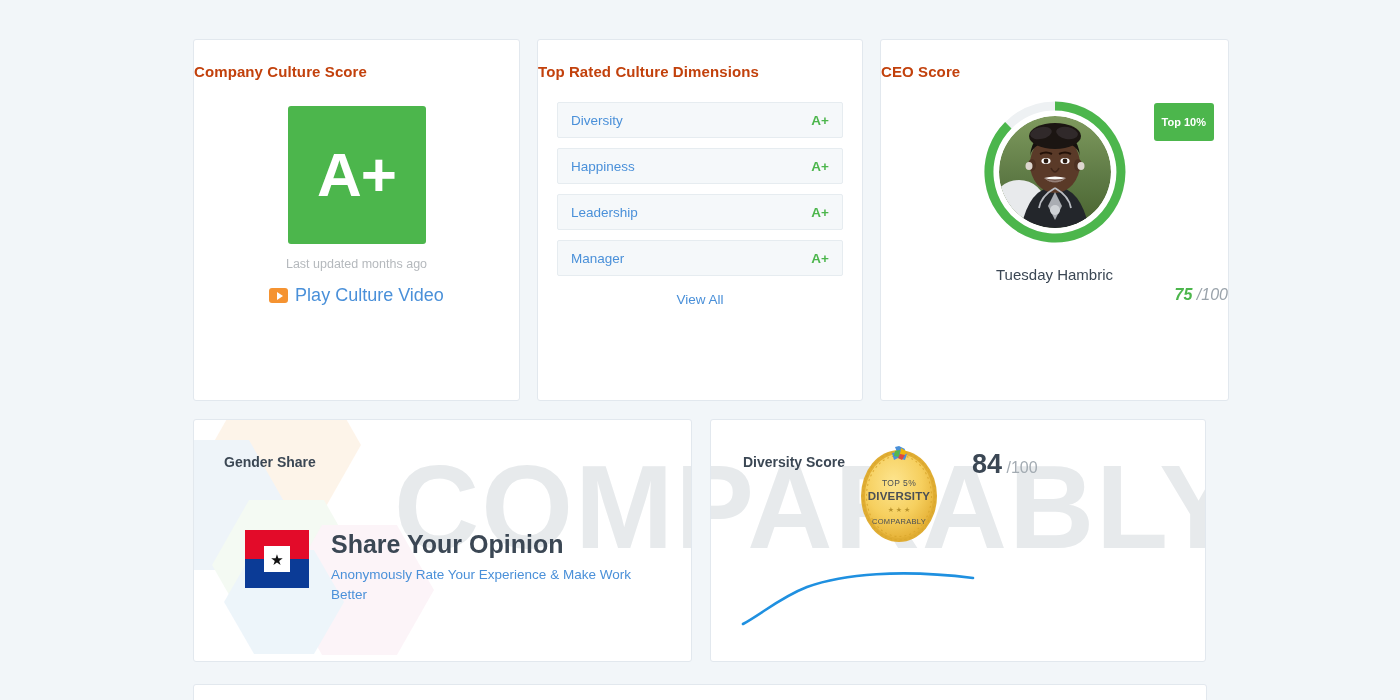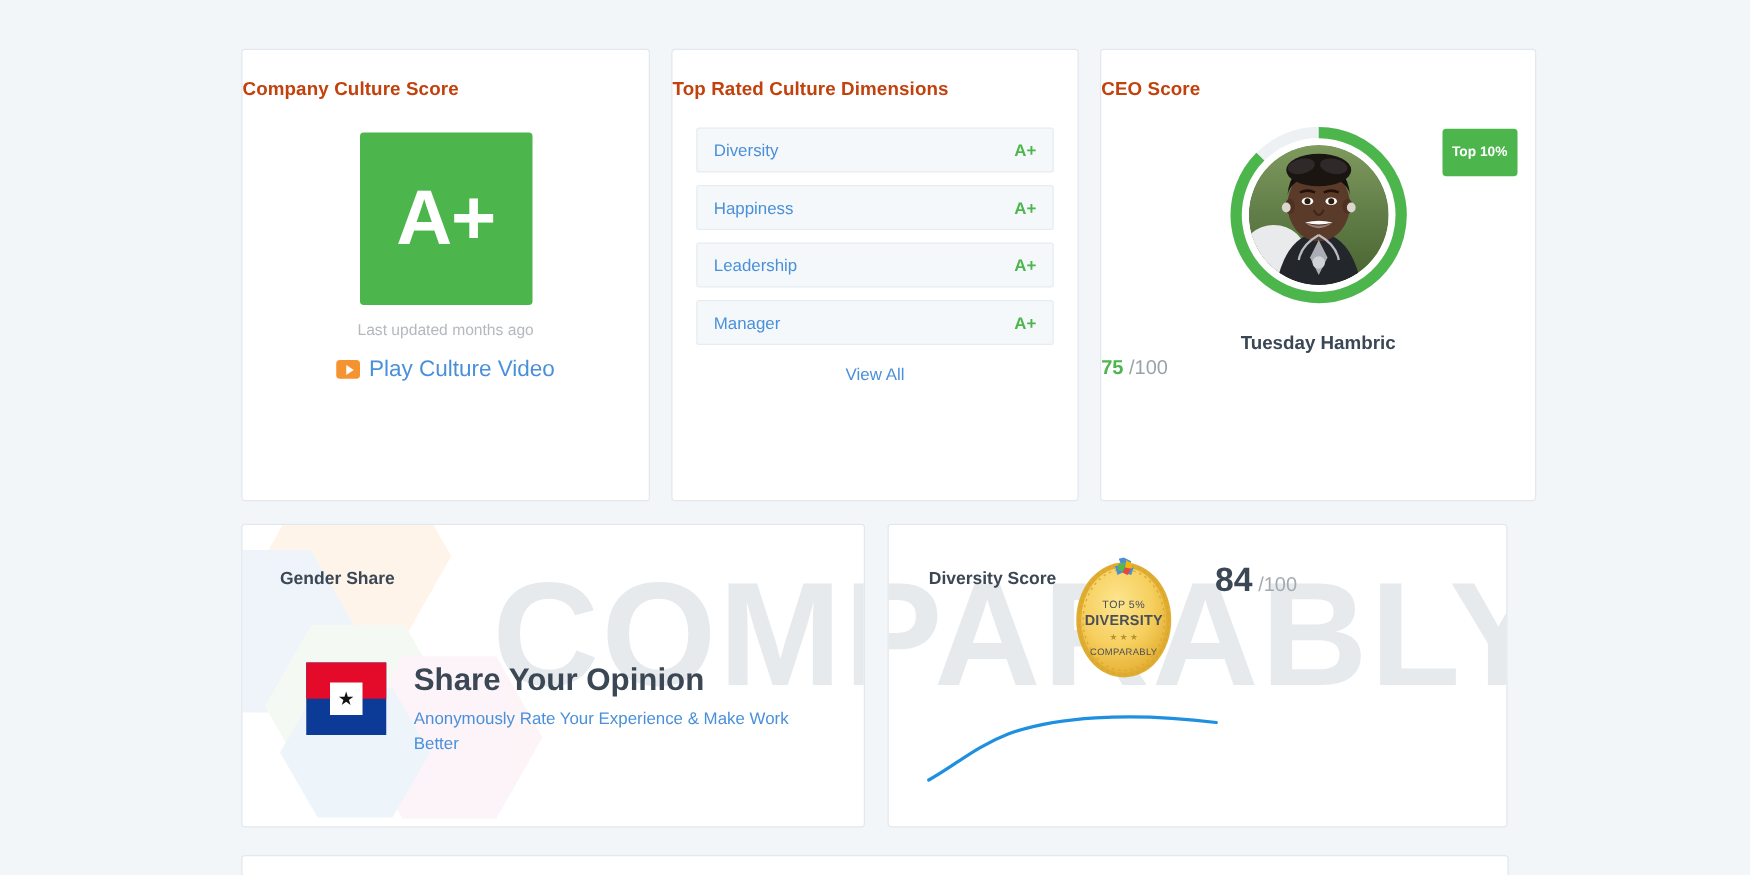--- a/index.html
+++ b/index.html
@@ -80,24 +80,24 @@
   .ring-wrap {
     position: relative; width: 144px; height: 144px; margin: 20px auto 0;
   }
   .ring-wrap svg { position: absolute; left: 0; top: 0; }
   .ceo-photo {
     position: absolute; left: 12px; top: 12px;
     width: 120px; height: 120px; border-radius: 50%;
     overflow: hidden; border: 4px solid #fff;
   }
   .ceo-name {
-    text-align: center; font-size: 15px; font-weight: bold;
+    text-align: center; font-size: 15px; font-weight: normal;
     color: #3b4754; margin-top: 22px;
   }
-  .ceo-score { text-align: left; margin-top: 3px; font-size: 16px; }
+  .ceo-score { text-align: right; margin-top: 3px; font-size: 16px; font-style: italic; }
   .ceo-score .num { color: #4cb64c; font-weight: bold; }
   .ceo-score .den { color: #9aa3ab; }
 
   
   #card-gender    { left: 193px; top: 419px; width: 499px; height: 243px; }
   #card-diversity { left: 710px; top: 419px; width: 496px; height: 243px; }
   #card-bottom    { left: 193px; top: 684px; width: 1014px; height: 60px; }
 
   .sub-title {
     position: absolute; font-size: 14px; font-weight: bold; color: #3b4754;

